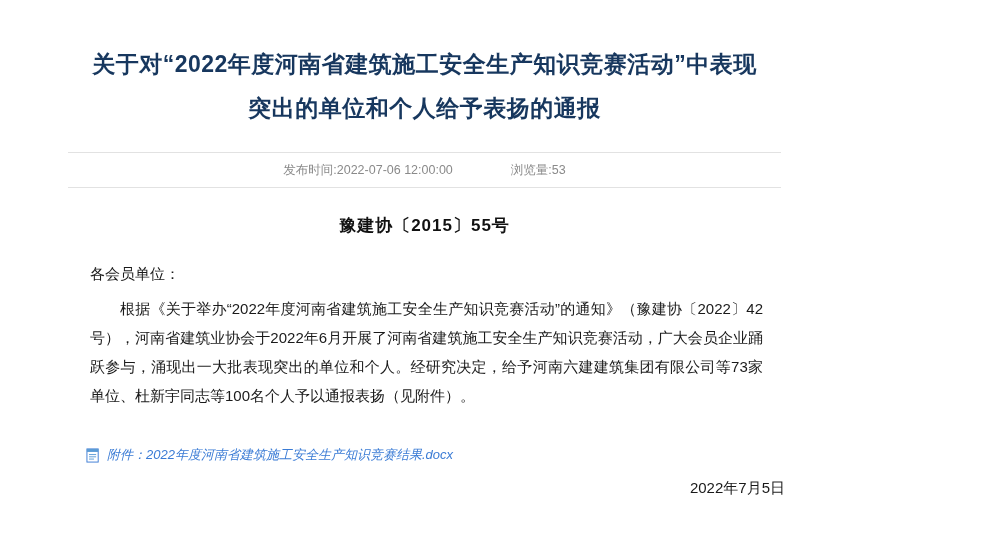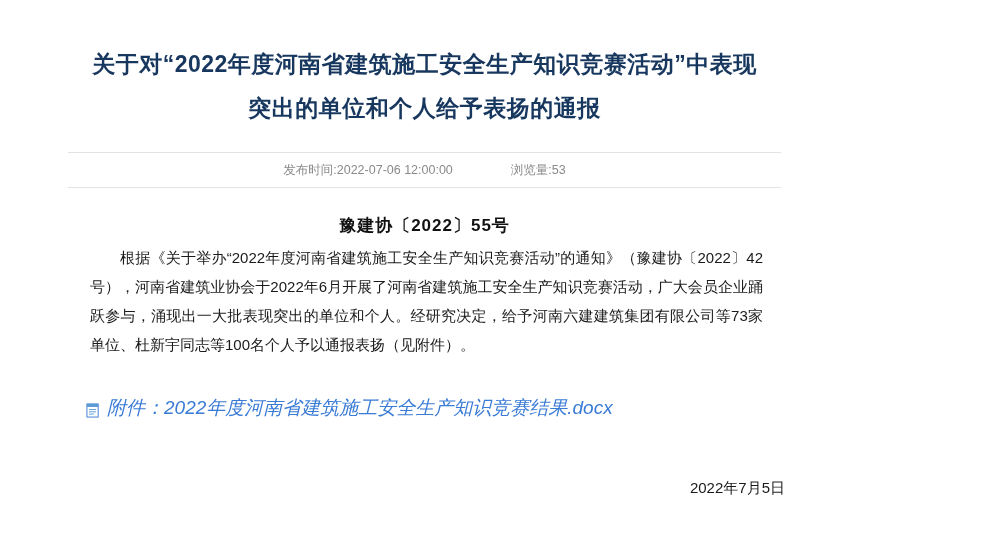--- a/index.html
+++ b/index.html
@@ -68,21 +68,21 @@
     margin-top: 6px;
     text-indent: 2em;
     text-align: justify;
     padding: 0 18px 0 22px;
   }
   .attachment {
     margin: 36px 0 0 54px;
     display: flex;
     align-items: center;
     gap: 6px;
-    font-size: 19px;
+    font-size: 13px;
     color: #3a7bd5;
   }
   .attachment .link {
     color: #3a7bd5;
     text-decoration: none;
     font-style: italic;
   }
   .doc-icon {
     width: 15px;
     height: 15px;
@@ -103,23 +103,24 @@
 
 <div class="page">
 
   <h1 class="doc-title">关于对“2022年度河南省建筑施工安全生产知识竞赛活动”中表现突出的单位和个人给予表扬的通报</h1>
 
   <div class="meta-bar">
     <span class="meta-item">发布时间:2022-07-06 12:00:00</span>
     <span class="meta-item">浏览量:53</span>
   </div>
 
-  <div class="doc-number">豫建协〔2022〕55号</div>
+  <div class="doc-number">豫建协〔2015〕55号</div>
 
   <div class="body-wrap">
+    <div class="salutation">各会员单位：</div>
     <p class="para">根据《关于举办“2022年度河南省建筑施工安全生产知识竞赛活动”的通知》（豫建协〔2022〕42号），河南省建筑业协会于2022年6月开展了河南省建筑施工安全生产知识竞赛活动，广大会员企业踊跃参与，涌现出一大批表现突出的单位和个人。经研究决定，给予河南六建建筑集团有限公司等73家单位、杜新宇同志等100名个人予以通报表扬（见附件）。</p>
   </div>
 
   <div class="attachment">
     <span class="doc-icon">
       <svg width="15" height="15" viewBox="0 0 16 16" aria-hidden="true">
         <rect x="1" y="1" width="12" height="14" fill="#ffffff" stroke="#3a7bd5" stroke-width="1"></rect>
         <rect x="1" y="1" width="12" height="3.2" fill="#5b9bd5"></rect>
         <line x1="3.2" y1="7" x2="10.8" y2="7" stroke="#5b9bd5" stroke-width="1"></line>
         <line x1="3.2" y1="9.4" x2="10.8" y2="9.4" stroke="#5b9bd5" stroke-width="1"></line>

